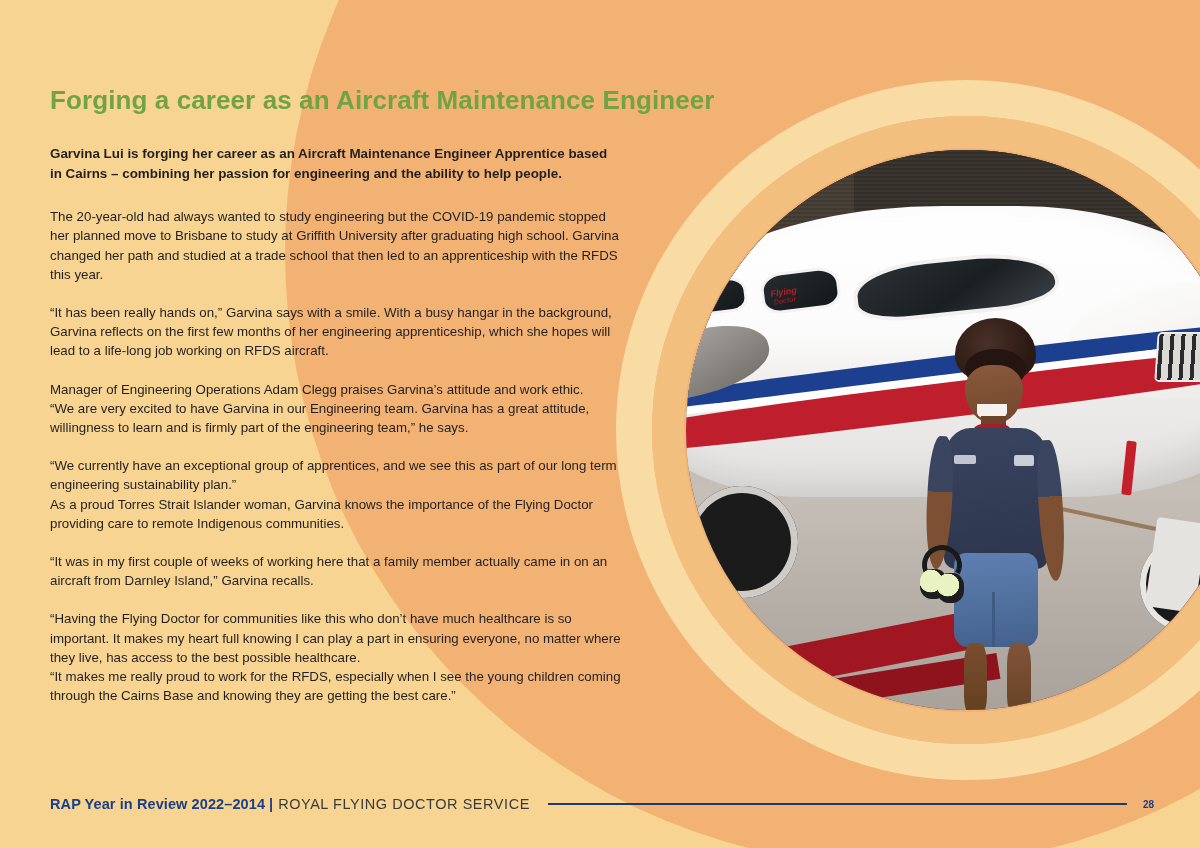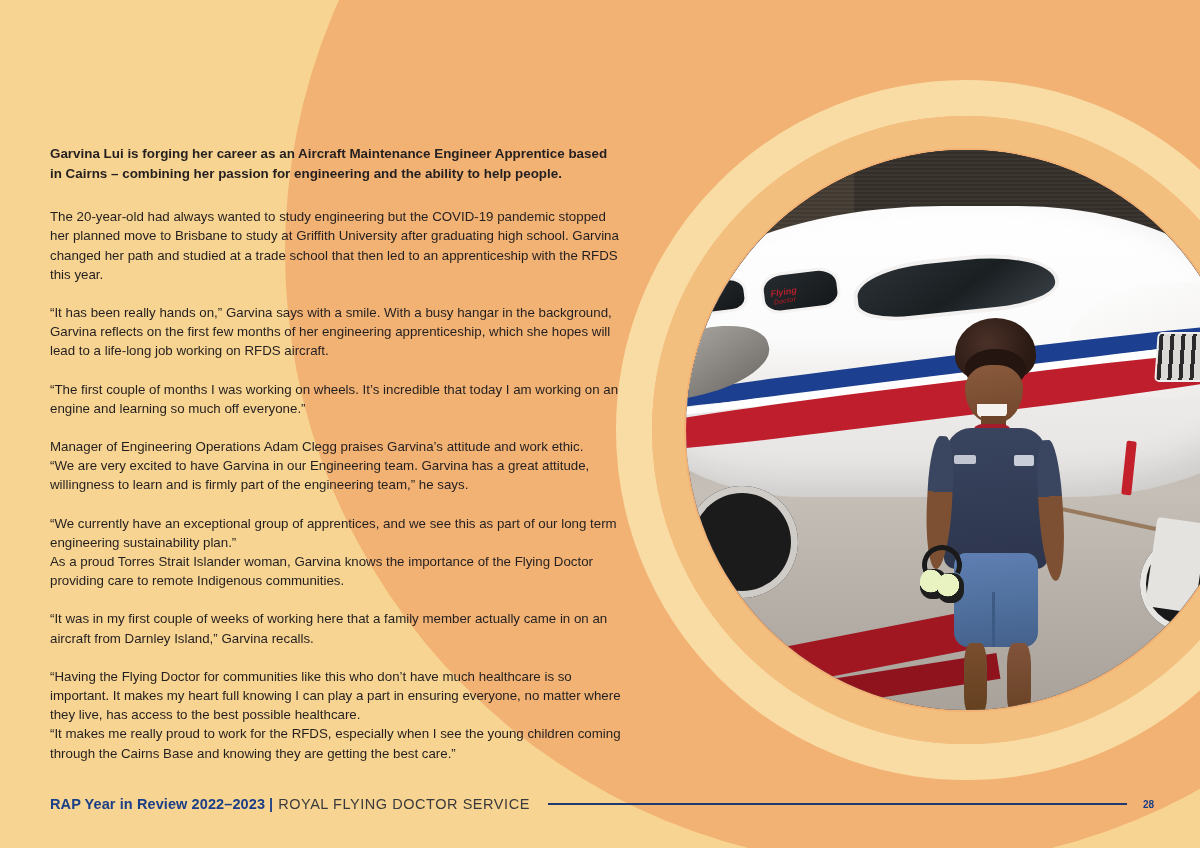--- a/index.html
+++ b/index.html
@@ -473,33 +473,33 @@
         <div class="leg-r"></div>
         <div class="earmuffs">
           <div class="earmuff-band"></div>
           <div class="earmuff-cup c1"></div>
           <div class="earmuff-cup c2"></div>
         </div>
       </div>
     </div>
   </div>
 
+  <h1 class="heading">Forging a career as an Aircraft Maintenance Engineer</h1>
 
   <div class="body-col">
     <p class="lead">Garvina Lui is forging her career as an Aircraft Maintenance Engineer Apprentice based in Cairns – combining her passion for engineering and the ability to help people.</p>
     <p>The 20-year-old had always wanted to study engineering but the COVID-19 pandemic stopped her planned move to Brisbane to study at Griffith University after graduating high school. Garvina changed her path and studied at a trade school that then led to an apprenticeship with the RFDS this year.</p>
     <p>“It has been really hands on,” Garvina says with a smile. With a busy hangar in the background, Garvina reflects on the first few months of her engineering apprenticeship, which she hopes will lead to a life-long job working on RFDS aircraft.</p>
-    <p>“The first couple of months I was working on wheels. It’s incredible that today I am working on an engine and learning so much off everyone.”</p>
     <p>Manager of Engineering Operations Adam Clegg praises Garvina’s attitude and work ethic.<br>“We are very excited to have Garvina in our Engineering team. Garvina has a great attitude, willingness to learn and is firmly part of the engineering team,” he says.</p>
     <p>“We currently have an exceptional group of apprentices, and we see this as part of our long term engineering sustainability plan.”<br>As a proud Torres Strait Islander woman, Garvina knows the importance of the Flying Doctor providing care to remote Indigenous communities.</p>
     <p>“It was in my first couple of weeks of working here that a family member actually came in on an aircraft from Darnley Island,” Garvina recalls.</p>
     <p>“Having the Flying Doctor for communities like this who don’t have much healthcare is so important. It makes my heart full knowing I can play a part in ensuring everyone, no matter where they live, has access to the best possible healthcare.<br>“It makes me really proud to work for the RFDS, especially when I see the young children coming through the Cairns Base and knowing they are getting the best care.”</p>
   </div>
 
   <div class="footer">
-    <span class="footer-rap">RAP Year in Review 2022–2023</span>
+    <span class="footer-rap">RAP Year in Review 2022–2014</span>
     <span class="footer-sep">|</span>
     <span class="footer-org">ROYAL FLYING DOCTOR SERVICE</span>
     <span class="footer-rule"></span>
     <span class="footer-page">28</span>
   </div>
 
 </div>
 
 </body></html>

